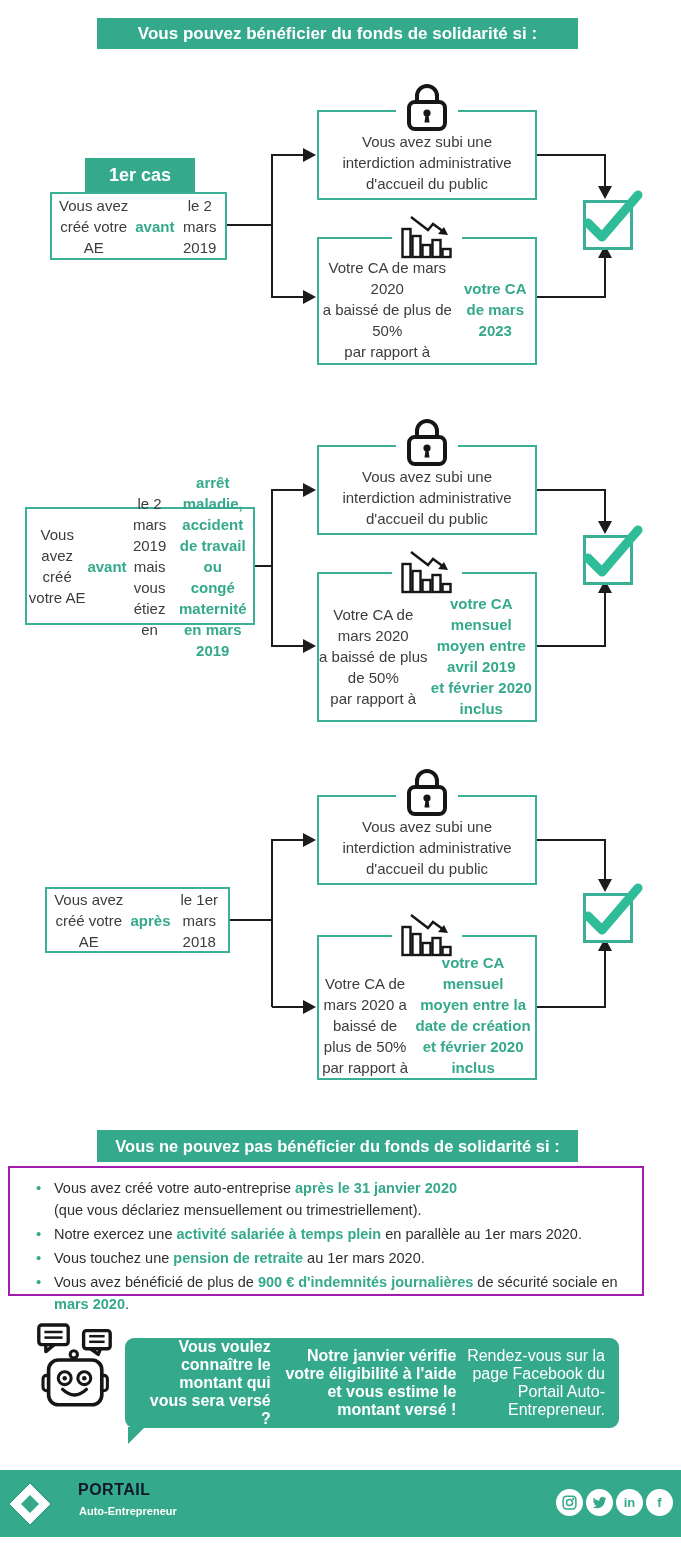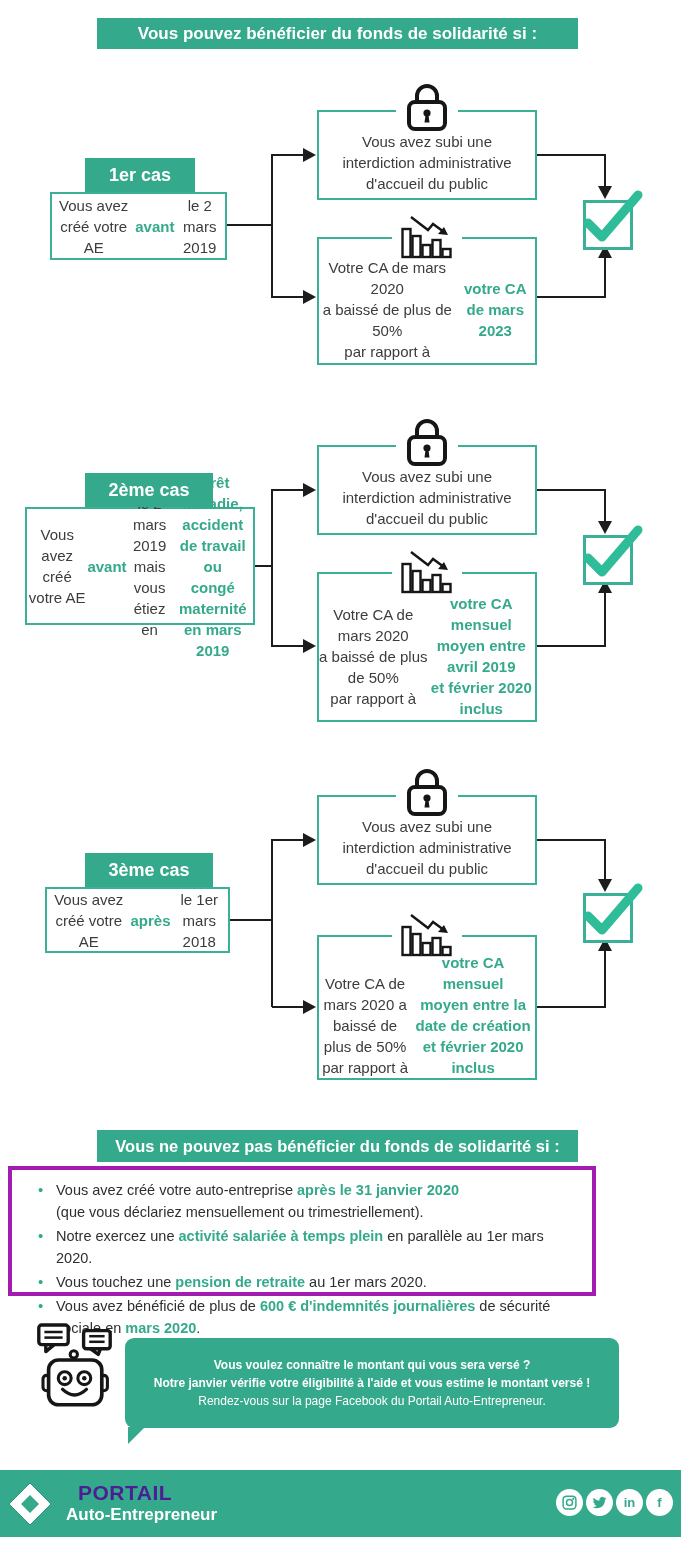--- a/index.html
+++ b/index.html
@@ -77,45 +77,45 @@
   #c3-check{left:583px;top:893px;}
   #c3-l1{left:230px;top:919px;width:42px;} #c3-lv{left:271px;top:839px;height:168px;}
   #c3-l2{left:272px;top:839px;width:32px;} #c3-a1{left:303px;top:833px;}
   #c3-l3{left:272px;top:1006px;width:32px;} #c3-a2{left:303px;top:1000px;}
   #c3-l4{left:537px;top:839px;width:69px;} #c3-v1{left:604px;top:839px;height:42px;}
   #c3-a3{left:598px;top:879px;}
   #c3-l5{left:537px;top:1006px;width:69px;} #c3-v2{left:604px;top:951px;height:56px;}
   #c3-a4{left:598px;top:938px;}
 
   
-  #exclusion-panel{position:absolute;left:8px;top:1166px;width:588px;height:130px;
-    border:4px solid #a21caf;background:#fff;box-sizing:border-box;}
+  #exclusion-panel{position:absolute;left:8px;top:1166px;width:636px;height:130px;
+    border:2px solid #a21caf;background:#fff;box-sizing:border-box;}
   #exclusion-list{list-style:none;margin:9px 0 0 0;padding:0 18px 0 24px;}
   #exclusion-list li{position:relative;padding-left:20px;font-size:14.5px;
     line-height:22px;color:#2f2f2f;white-space:pre-line;margin-bottom:2px;}
   #exclusion-list li::before{content:'•';color:var(--green);position:absolute;left:2px;
     font-size:15px;}
 
   
   #chatbot-icon{position:absolute;left:36px;top:1322px;line-height:0;}
   #speech-bubble{position:absolute;left:125px;top:1338px;width:494px;height:90px;
     background:var(--green);border-radius:9px;color:#fff;display:flex;
-    flex-direction:column;align-items:center;justify-content:center;gap:4px;
-    font-size:12px;text-align:left;box-sizing:border-box;padding:0 14px;}
+    flex-direction:row;align-items:center;justify-content:center;gap:4px;
+    font-size:16px;text-align:right;box-sizing:border-box;padding:0 14px;}
   #speech-bubble .b{font-weight:bold;}
   #bubble-tail{position:absolute;left:128px;top:1427px;width:0;height:0;
     border-top:17px solid var(--green);border-right:17px solid transparent;}
 
   
   #footer{position:absolute;left:0;top:1470px;width:681px;height:67px;background:var(--green);}
   #logo{position:absolute;left:8px;top:12px;line-height:0;}
-  #brand-name{position:absolute;left:78px;top:11px;color:#4c1d95;font-weight:bold;
-    font-size:21px;letter-spacing:0.5px;}
-  #brand-subtitle{position:absolute;left:66px;top:35px;color:#fff;font-weight:bold;
-    font-size:17px;}
+  #brand-name{position:absolute;left:78px;top:11px;color:#0f172a;font-weight:bold;
+    font-size:16px;letter-spacing:0.5px;}
+  #brand-subtitle{position:absolute;left:79px;top:35px;color:#fff;font-weight:bold;
+    font-size:11px;}
   .social{position:absolute;top:19px;width:27px;height:27px;border-radius:50%;
     background:#fff;display:flex;align-items:center;justify-content:center;
     color:var(--green);cursor:pointer;line-height:0;}
   .social.txt{font-weight:bold;font-size:13px;line-height:27px;}
   #social-instagram{left:556px;} #social-twitter{left:586px;}
   #social-linkedin{left:616px;} #social-facebook{left:646px;}
 </style>
 </head>
 <body>
 
@@ -175,21 +175,20 @@
   <div class="arr-r" id="c1-a1"></div>
   <div class="hline" id="c1-l3"></div>
   <div class="arr-r" id="c1-a2"></div>
   <div class="hline" id="c1-l4"></div>
   <div class="vline" id="c1-v1"></div>
   <div class="arr-d" id="c1-a3"></div>
   <div class="hline" id="c1-l5"></div>
   <div class="vline" id="c1-v2"></div>
   <div class="arr-u" id="c1-a4"></div>
 
-  <div class="case-label" id="c2-label">2ème cas</div>
   <div class="gbox rich" id="c2-cond"><span>Vous avez créé votre AE
 </span><span class="hl">avant</span><span> le 2 mars 2019
 mais vous étiez en </span><span class="hl">arrêt
 maladie, accident de travail ou
 congé maternité en mars 2019</span></div>
   <div class="gbox rich" id="c2-lockbox">
     <span class="box-icon lock-wrap"><svg width="44" height="52" viewBox="0 0 44 52">
           <use href="#lock-glyph"></use>
         </svg></span>
   <span>Vous avez subi une
@@ -215,21 +214,20 @@
   <div class="arr-r" id="c2-a1"></div>
   <div class="hline" id="c2-l3"></div>
   <div class="arr-r" id="c2-a2"></div>
   <div class="hline" id="c2-l4"></div>
   <div class="vline" id="c2-v1"></div>
   <div class="arr-d" id="c2-a3"></div>
   <div class="hline" id="c2-l5"></div>
   <div class="vline" id="c2-v2"></div>
   <div class="arr-u" id="c2-a4"></div>
 
-  <div class="case-label" id="c3-label">3ème cas</div>
   <div class="gbox rich" id="c3-cond"><span>Vous avez créé votre AE
 </span><span class="hl">après</span><span> le 1er mars 2018</span></div>
   <div class="gbox rich" id="c3-lockbox">
     <span class="box-icon lock-wrap"><svg width="44" height="52" viewBox="0 0 44 52">
           <use href="#lock-glyph"></use>
         </svg></span>
   <span>Vous avez subi une
 interdiction administrative
 d'accueil du public</span></div>
   <div class="gbox rich" id="c3-chartbox">
@@ -259,21 +257,21 @@
   <div class="vline" id="c3-v2"></div>
   <div class="arr-u" id="c3-a4"></div>
 
   <div class="banner" id="banner-not-eligible">Vous ne pouvez pas bénéficier du fonds de solidarité si :</div>
   <div id="exclusion-panel">
     <ul id="exclusion-list">
       <li><span>Vous avez créé votre auto-entreprise </span><span class="hl">après le 31 janvier 2020</span><span>
 (que vous déclariez mensuellement ou trimestriellement).</span></li>
       <li><span>Notre exercez une </span><span class="hl">activité salariée à temps plein</span><span> en parallèle au 1er mars 2020.</span></li>
       <li><span>Vous touchez une </span><span class="hl">pension de retraite</span><span> au 1er mars 2020.</span></li>
-      <li><span>Vous avez bénéficié de plus de </span><span class="hl">600 € d'indemnités journalières</span><span> de sécurité sociale en </span><span class="hl">mars 2020</span><span>.</span></li>
+      <li><span>Vous avez bénéficié de plus de </span><span class="hl">900 € d'indemnités journalières</span><span> de sécurité sociale en </span><span class="hl">mars 2020</span><span>.</span></li>
     </ul>
   </div>
 
   <div id="chatbot-icon">
     <svg width="84" height="90" viewBox="0 0 60 64">
       <g fill="#fff" stroke="#161616" stroke-width="2.4" stroke-linejoin="round">
         <rect x="2" y="2" width="21" height="14" rx="2"></rect>
         <path d="M7 16 v5 l6 -5 z"></path>
         <rect x="34" y="6" width="19" height="13" rx="2"></rect>
         <path d="M46 19 l-1.5 4 l-5.5 -4 z"></path>

